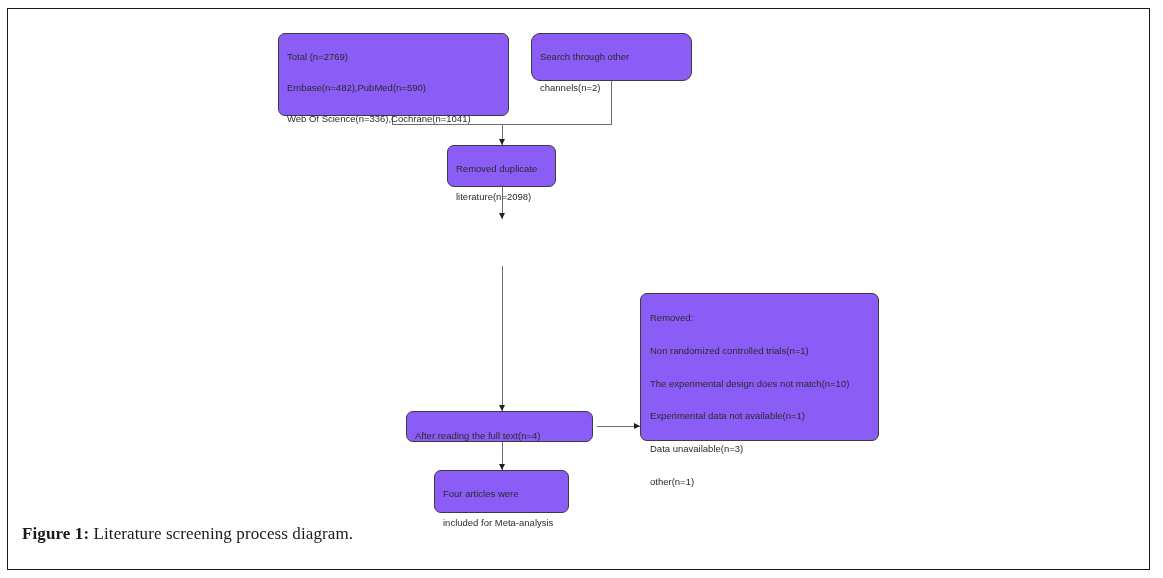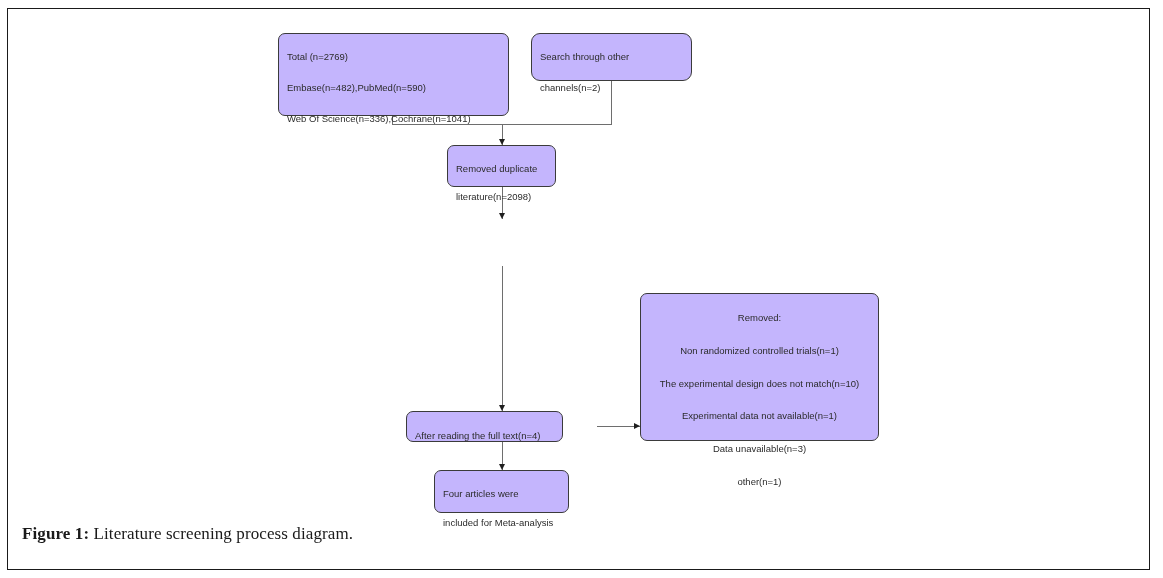--- a/index.html
+++ b/index.html
@@ -39,46 +39,46 @@
     left: 0; top: 0;
     width: 1163px;
     height: 578px;
   }
 
   .node {
     position: absolute;
     box-sizing: border-box;
     border: 1px solid #3b3b3b;
     border-radius: 7px;
-    background: #c4b5fd;
+    background: #8b5cf6;
     color: #2b2b2b;
     font-size: 9.5px;
     line-height: 1.15;
     padding: 7px 8px 6px 8px;
     white-space: pre-line;
   }
   .node .ln {
     display: block;
     margin-bottom: 9px;
   }
   .node .ln:last-child { margin-bottom: 0; }
 
   .node.tight .ln { margin-bottom: 6px; }
 
   
   #node-sources   { left: 278px; top: 33px;  width: 231px; height: 83px; }
   #node-other     { left: 531px; top: 33px;  width: 161px; height: 48px; border-radius: 9px; }
   #node-dupes     { left: 447px; top: 145px; width: 109px; height: 42px; }
   #node-titleabs  { left: 437px; top: 219px; width: 130px; height: 47px; }
-  #node-fulltext  { left: 406px; top: 411px; width: 157px; height: 31px; }
+  #node-fulltext  { left: 406px; top: 411px; width: 187px; height: 31px; }
   #node-removed   { left: 640px; top: 293px; width: 239px; height: 148px; }
   #node-final     { left: 434px; top: 470px; width: 135px; height: 43px; }
 
   #node-fulltext { padding-top: 8px; }
-  #node-removed  { padding: 8px 3px; text-align: center; }
+  #node-removed  { padding: 8px 9px; }
   #node-removed .ln { margin-bottom: 11px; }
   #node-removed .ln:last-child { margin-bottom: 0; }
   #node-final .ln { margin-bottom: 7px; }
 
   
   .conn {
     position: absolute;
     background: #6e6e6e;
   }
   .conn.v { width: 1px; }

